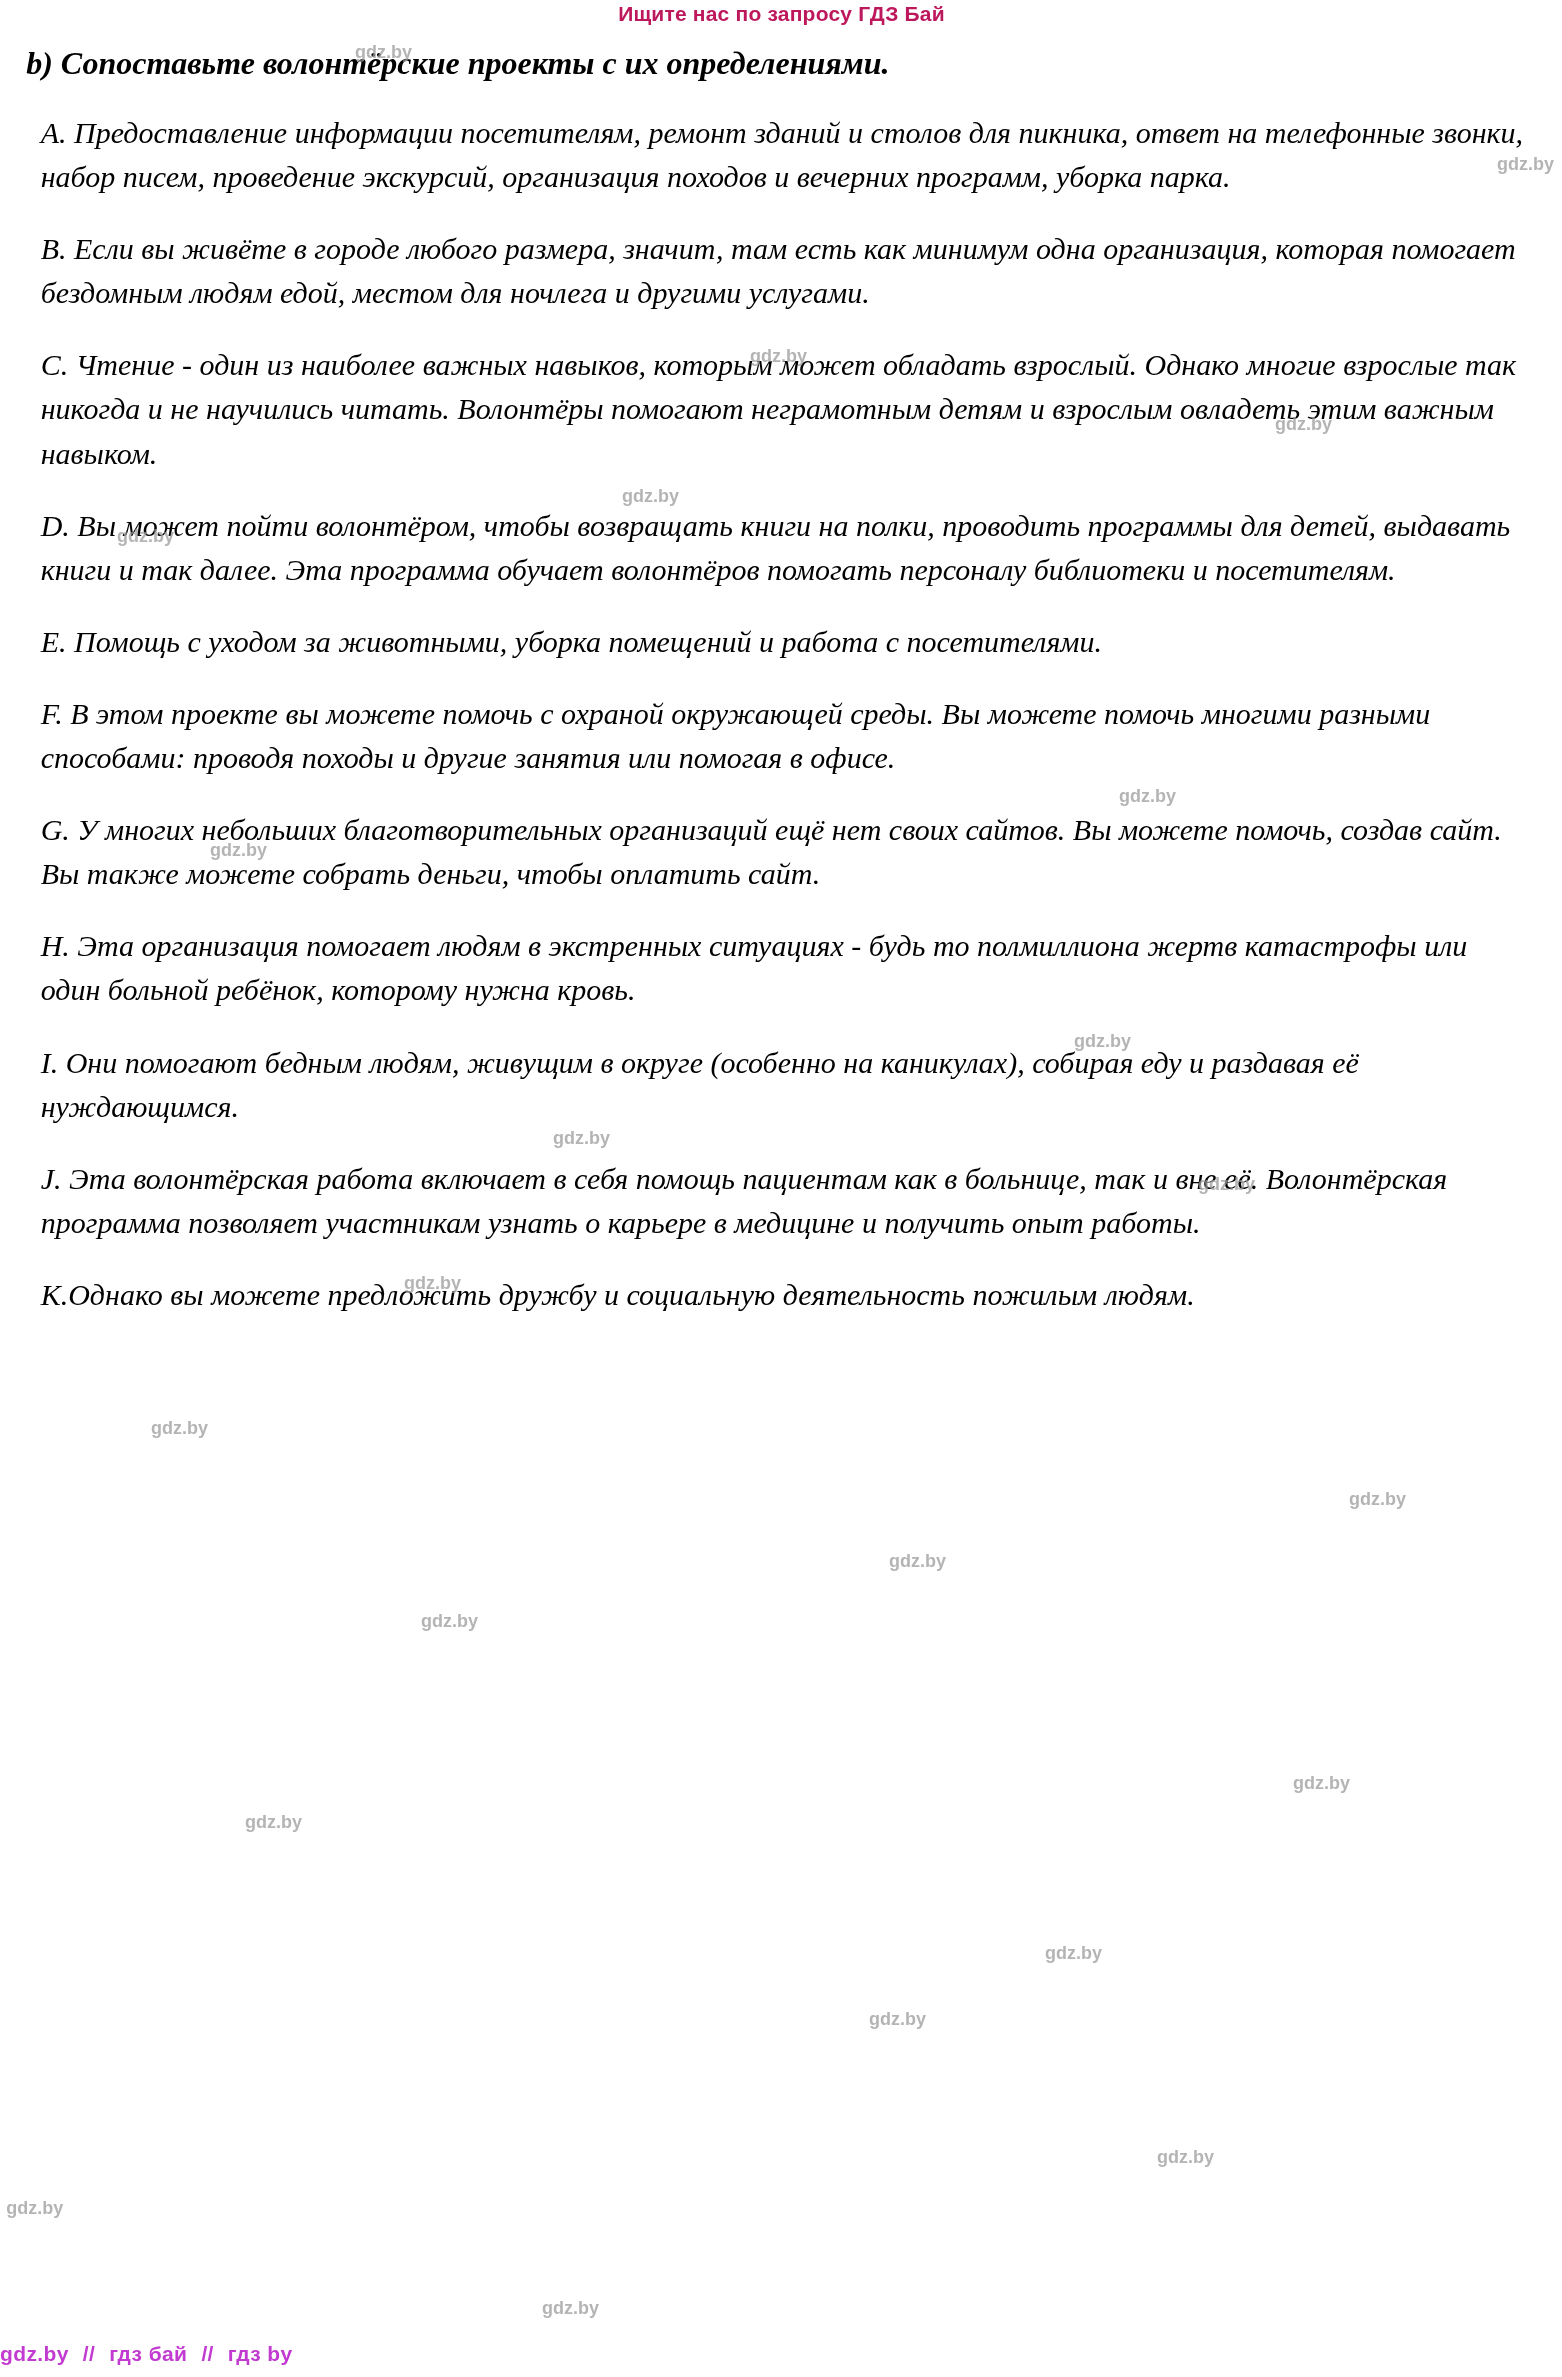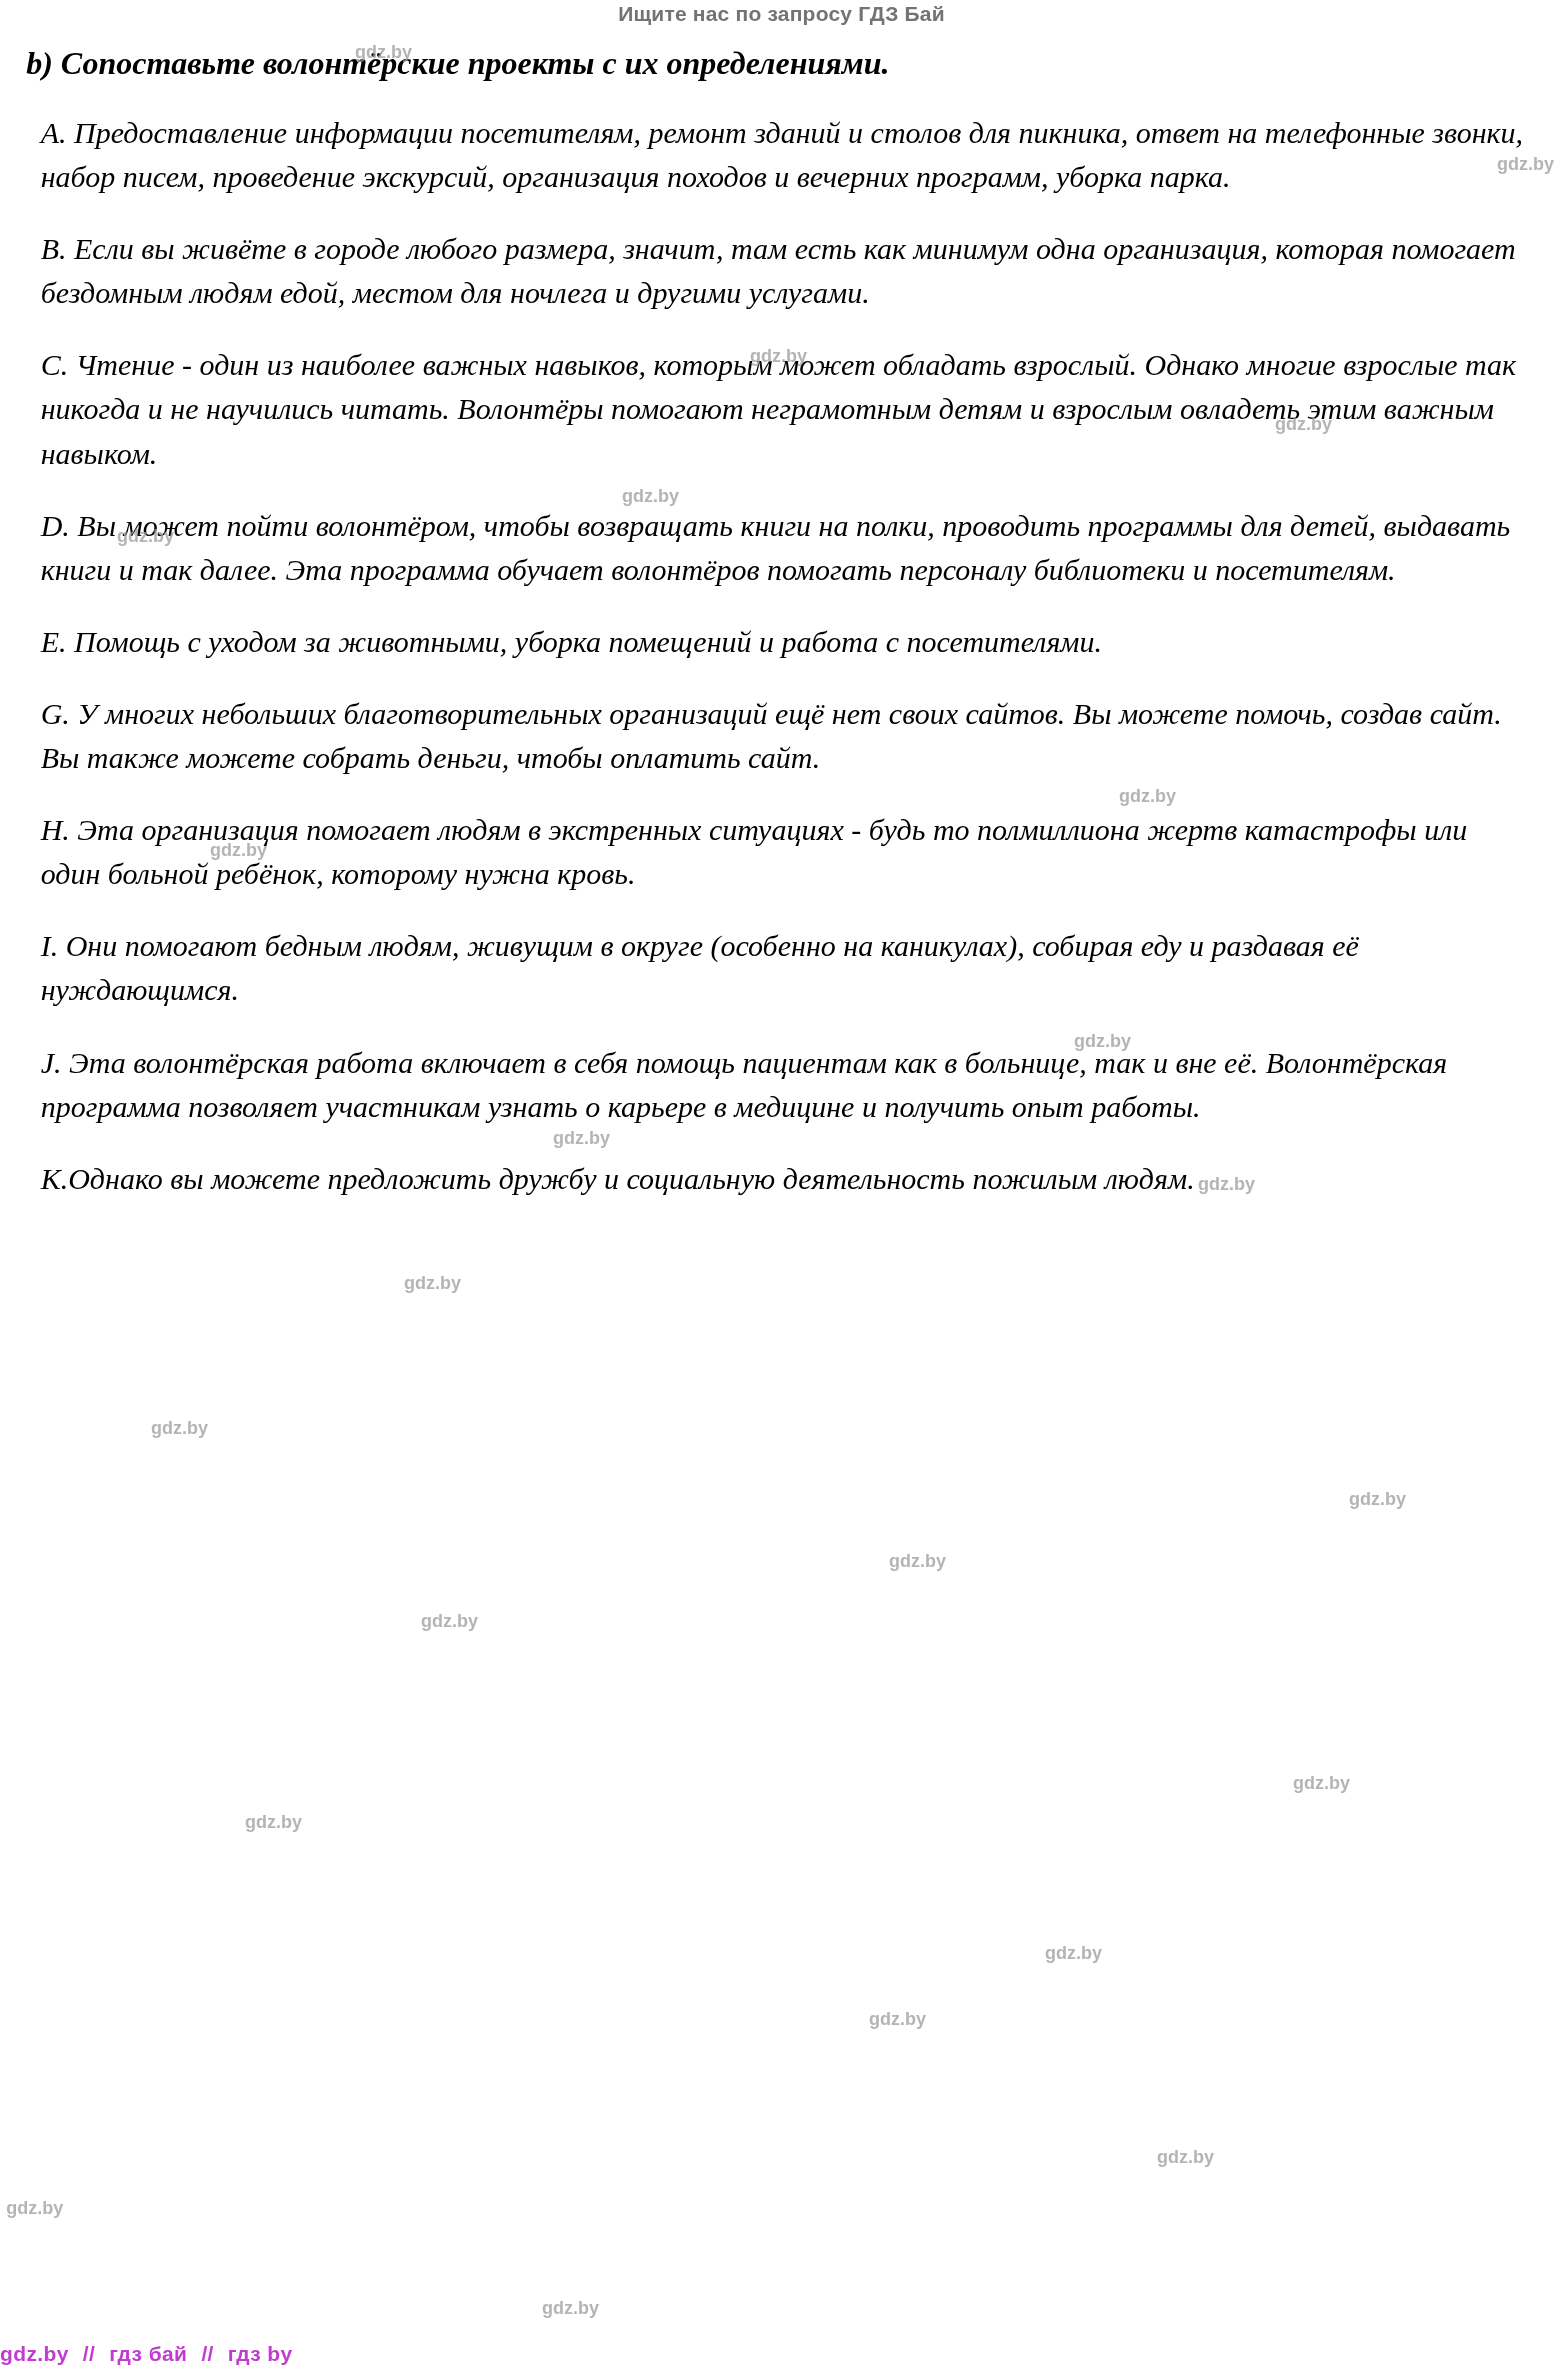--- a/index.html
+++ b/index.html
@@ -24,21 +24,21 @@
   }
   .top-banner {
     position: absolute;
     top: 1.5px;
     left: 0;
     width: 1563px;
     text-align: center;
     font-family: "Liberation Sans", sans-serif;
     font-size: 21px;
     font-weight: bold;
-    color: #737373;
+    color: #be185d;
     letter-spacing: 0.2px;
   }
   .content {
     position: absolute;
     top: 43px;
     left: 21.6px;
     width: 1512px;
     font-style: italic;
   }
   .task-title {
@@ -94,20 +94,21 @@
 
   <div class="content">
 
     <h1 class="task-title">b) Сопоставьте волонтёрские проекты с их определениями.</h1>
 
     <p class="para">A. Предоставление информации посетителям, ремонт зданий и столов для пикника, ответ на телефонные звонки, набор писем, проведение экскурсий, организация походов и вечерних программ, уборка парка.</p>
     <p class="para">B. Если вы живёте в городе любого размера, значит, там есть как минимум одна организация, которая помогает бездомным людям едой, местом для ночлега и другими услугами.</p>
     <p class="para">C. Чтение - один из наиболее важных навыков, которым может обладать взрослый. Однако многие взрослые так никогда и не научились читать. Волонтёры помогают неграмотным детям и взрослым овладеть этим важным навыком.</p>
     <p class="para">D. Вы может пойти волонтёром, чтобы возвращать книги на полки, проводить программы для детей, выдавать книги и так далее. Эта программа обучает волонтёров помогать персоналу библиотеки и посетителям.</p>
     <p class="para">E. Помощь с уходом за животными, уборка помещений и работа с посетителями.</p>
+    <p class="para">F. В этом проекте вы можете помочь с охраной окружающей среды. Вы можете помочь многими разными способами: проводя походы и другие занятия или помогая в офисе.</p>
     <p class="para">G. У многих небольших благотворительных организаций ещё нет своих сайтов. Вы можете помочь, создав сайт. Вы также можете собрать деньги, чтобы оплатить сайт.</p>
     <p class="para">H. Эта организация помогает людям в экстренных ситуациях - будь то полмиллиона жертв катастрофы или один больной ребёнок, которому нужна кровь.</p>
     <p class="para">I. Они помогают бедным людям, живущим в округе (особенно на каникулах), собирая еду и раздавая её нуждающимся.</p>
     <p class="para">J. Эта волонтёрская работа включает в себя помощь пациентам как в больнице, так и вне её. Волонтёрская программа позволяет участникам узнать о карьере в медицине и получить опыт работы.</p>
     <p class="para">K.Однако вы можете предложить дружбу и социальную деятельность пожилым людям.</p>
 
   </div>
 
   <div id="watermark-layer">
       <div class="wm" style="left: 355px; top: 42px;">gdz.by</div>

